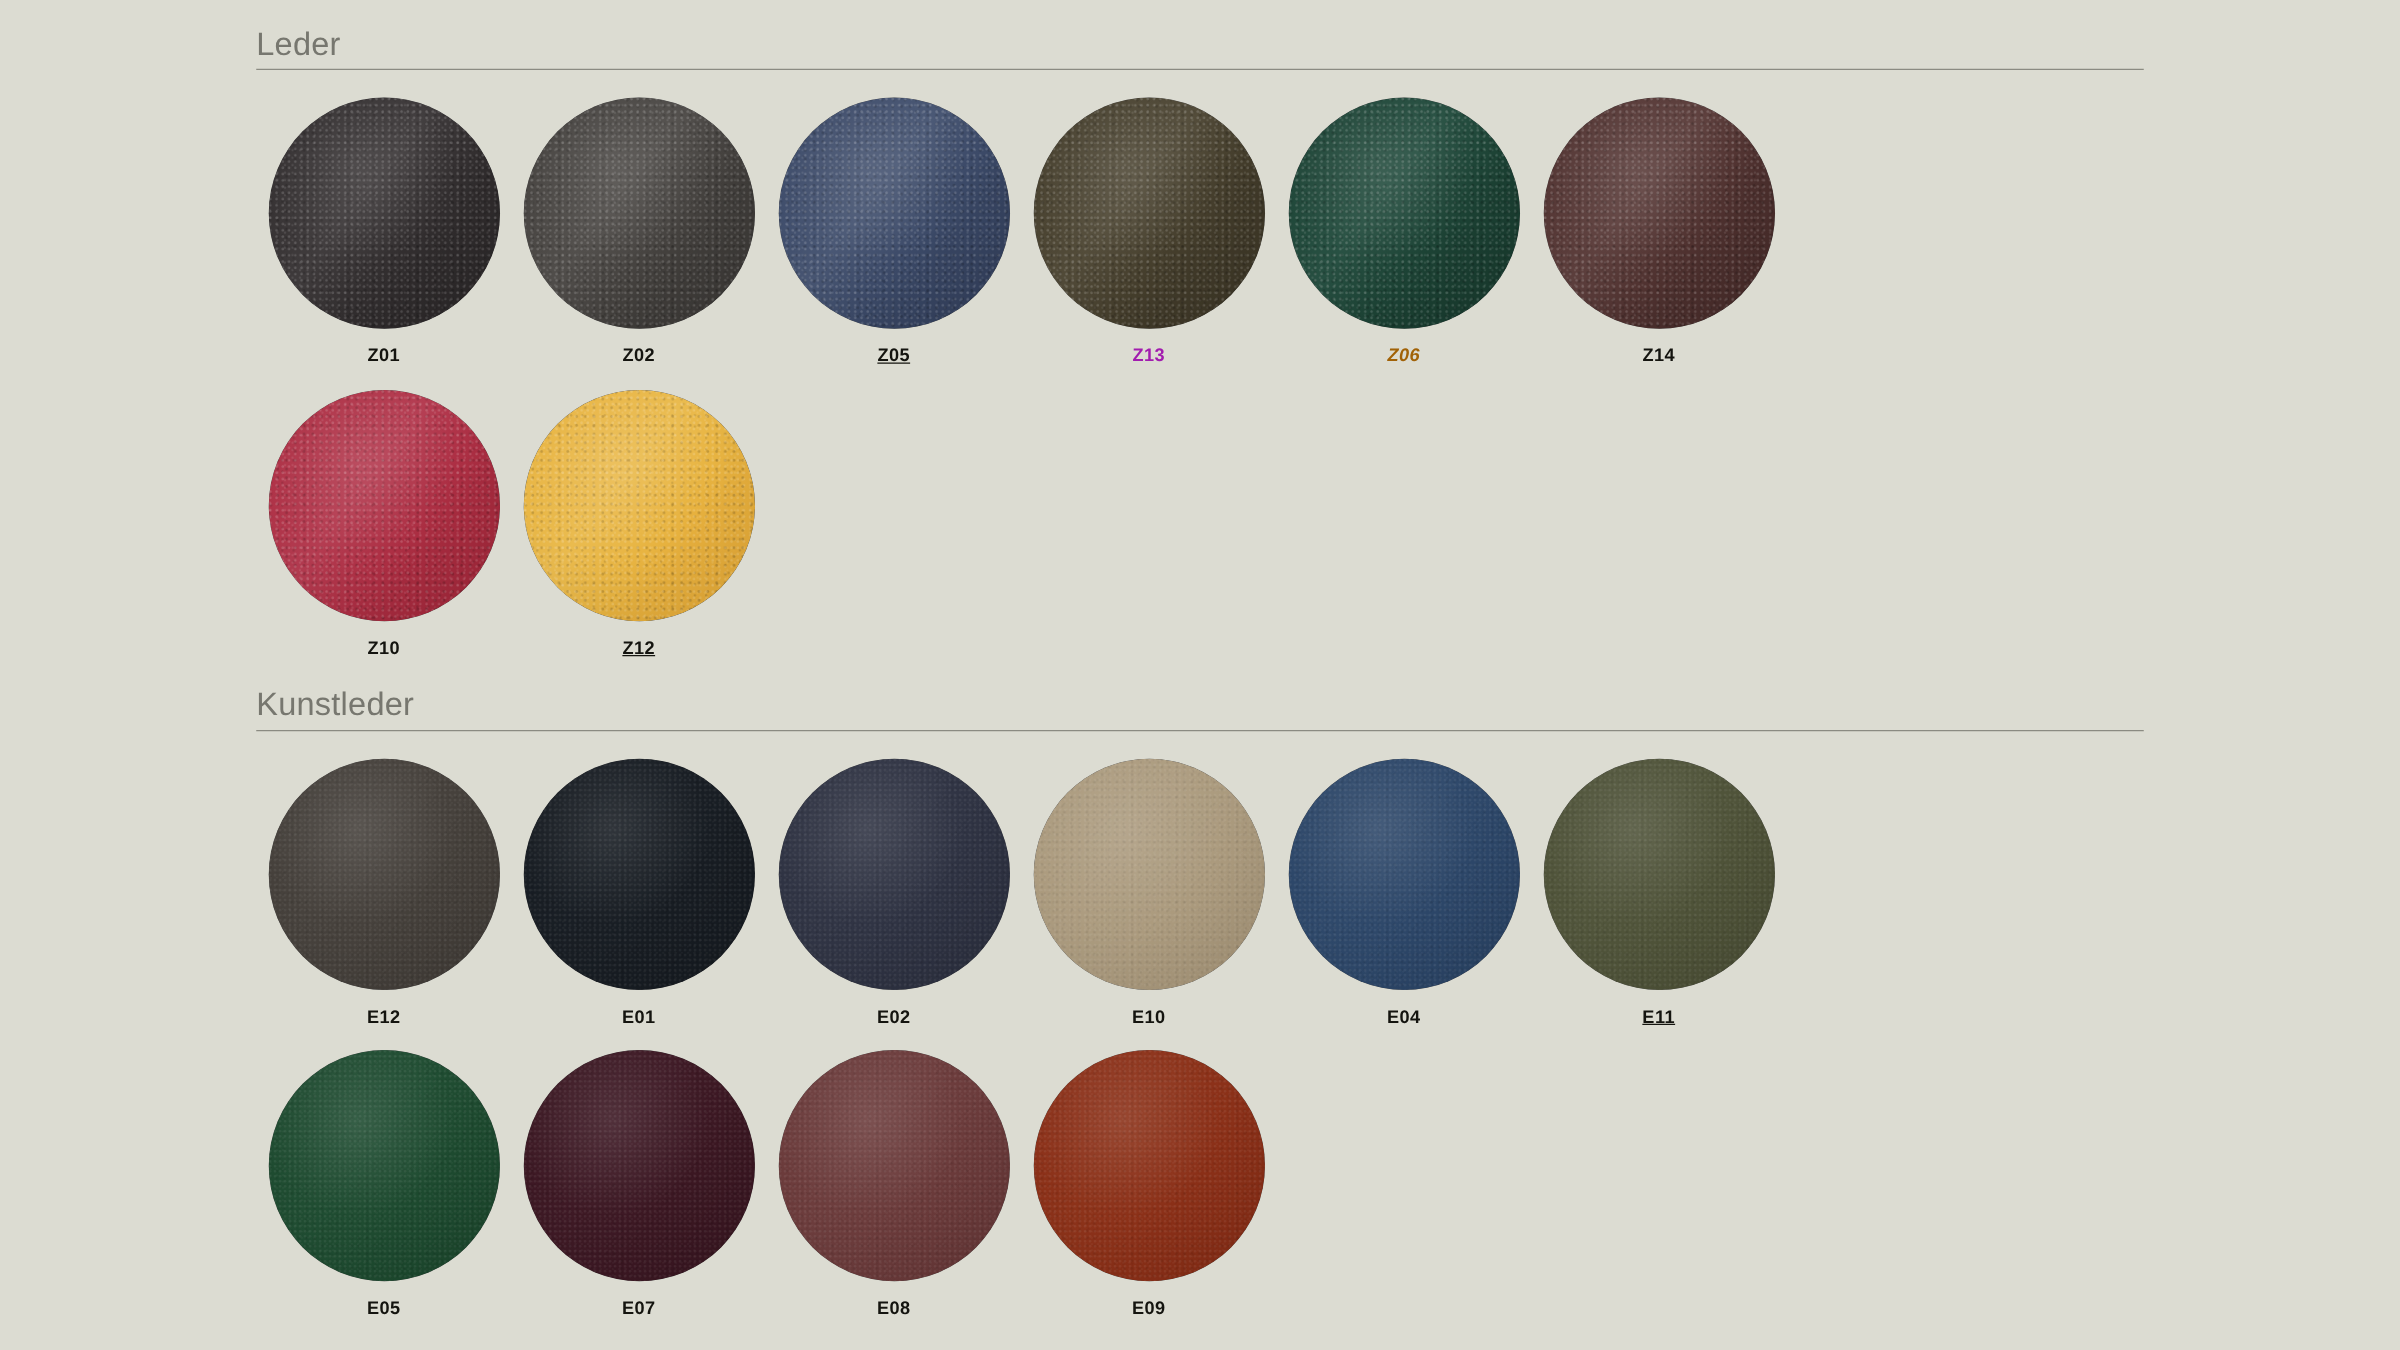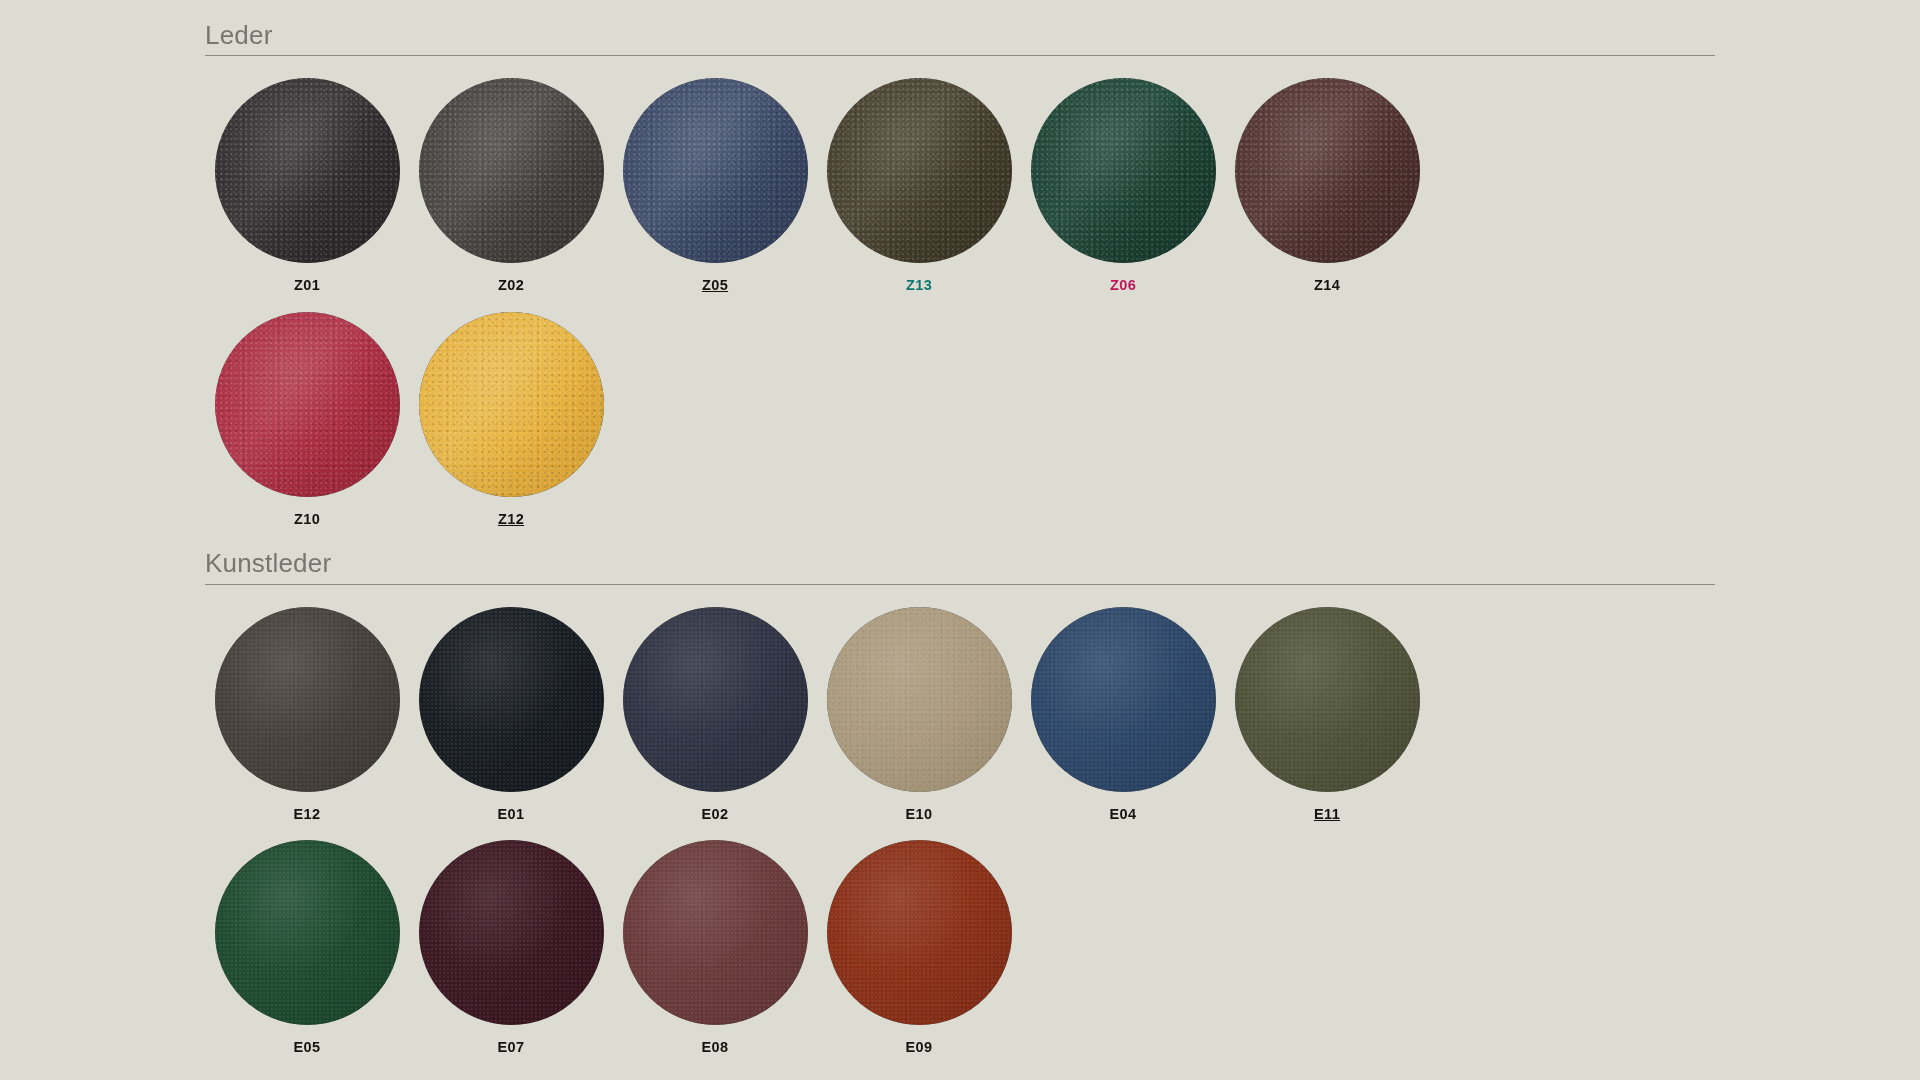--- a/index.html
+++ b/index.html
@@ -14,22 +14,21 @@
   body {
     background: #dcdcd2;
     font-family: "Liberation Sans", sans-serif;
     -webkit-font-smoothing: antialiased;
   }
 
   .page {
     position: relative;
     width: 1920px;
     height: 765px;
-    padding: 0 205px;
-    margin-top: 16px;
+    padding: 16px 205px;
   }
 
   
   .section { position: relative; }
 
   .section-head {
     position: relative;
     padding-bottom: 6px;
     border-bottom: 1.5px solid #8b8b82;
   }
@@ -176,30 +175,30 @@
             </div>
             <div class="swatch-label" style="color: rgb(20, 20, 15); text-decoration: underline;">Z05</div>
           </div>
           <div class="swatch-cell">
             <div class="swatch-disc">
               <div class="disc-base" style="background: rgb(70, 63, 45);"></div>
               <div class="disc-grain"></div>
               <div class="disc-sheen"></div>
               <div class="disc-vignette"></div>
             </div>
-            <div class="swatch-label" style="color: #0f766e;">Z13</div>
+            <div class="swatch-label" style="color: #a21caf;">Z13</div>
           </div>
           <div class="swatch-cell">
             <div class="swatch-disc">
               <div class="disc-base" style="background: rgb(29, 68, 54);"></div>
               <div class="disc-grain"></div>
               <div class="disc-sheen"></div>
               <div class="disc-vignette"></div>
             </div>
-            <div class="swatch-label" style="color: #be185d;">Z06</div>
+            <div class="swatch-label" style="color: #a16207; font-style: italic;">Z06</div>
           </div>
           <div class="swatch-cell">
             <div class="swatch-disc">
               <div class="disc-base" style="background: rgb(81, 51, 49);"></div>
               <div class="disc-grain"></div>
               <div class="disc-sheen"></div>
               <div class="disc-vignette"></div>
             </div>
             <div class="swatch-label" style="color: rgb(20, 20, 15);">Z14</div>
           </div>

